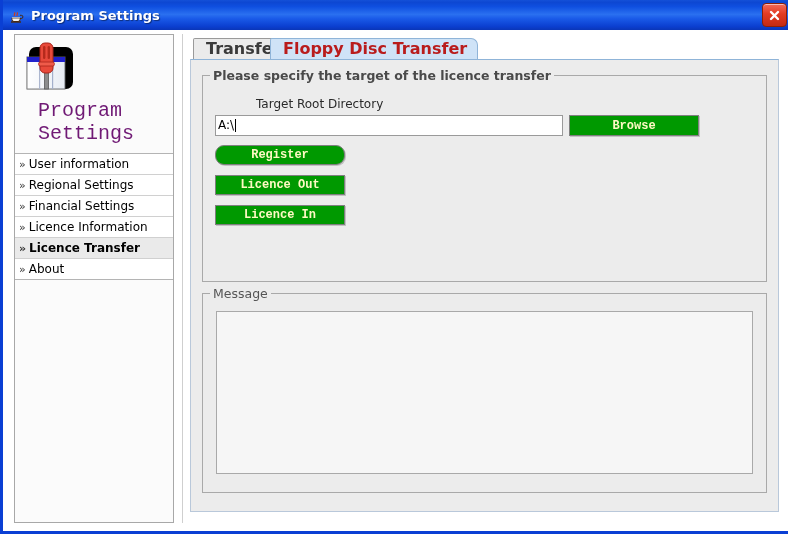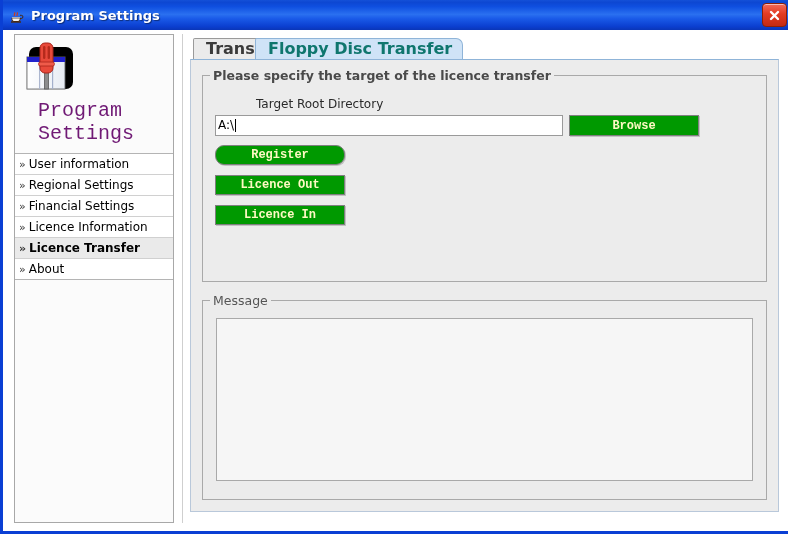--- a/index.html
+++ b/index.html
@@ -162,24 +162,24 @@
     border-bottom: none;
     border-radius: 2px 7px 0 0;
     white-space: nowrap;
   }
   #tab-transfer {
     left: 0;
     background: #ebebeb;
     z-index: 1;
   }
   #tab-floppy {
-    left: 62px;
+    left: 77px;
     background: #cfe3f7;
     border-color: #8fb4d8;
-    color: #0f766e;
+    color: #b91c1c;
     z-index: 2;
   }
   #tabpanel {
     position: absolute;
     left: 0; top: 21px;
     width: 589px;
     height: 453px;
     box-sizing: border-box;
     background: #ececec;
     border: 1px solid #b9c8da;
@@ -198,21 +198,21 @@
     top: -8px;
     left: 7px;
     background: #ececec;
     padding: 0 3px;
     font-size: 12.5px;
     color: #555555;
   }
   .fset-legend.bold { font-weight: bold; color: #4a4a4a; }
 
   #fs-target { left: 11px; top: 15px; width: 565px; height: 207px; }
-  #fs-message { left: 11px; top: 240px; width: 565px; height: 200px; }
+  #fs-message { left: 11px; top: 233px; width: 565px; height: 200px; }
 
   
   #lbl-dir {
     position: absolute;
     left: 13px; top: 21px;
     font-size: 12px;
     color: #2a2a2a;
     margin-left: 40px;
   }
   #dir-input {

